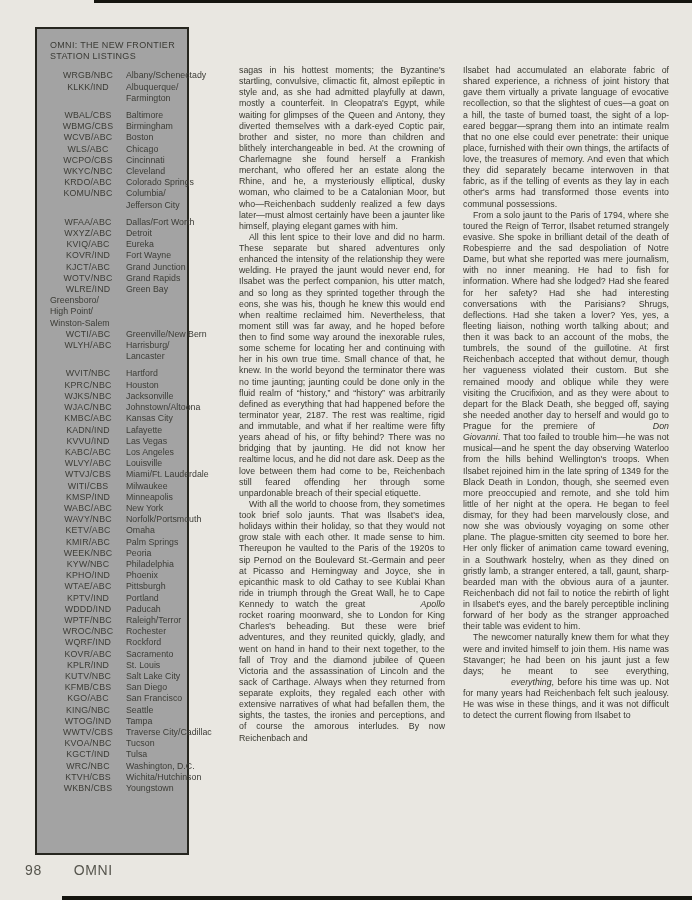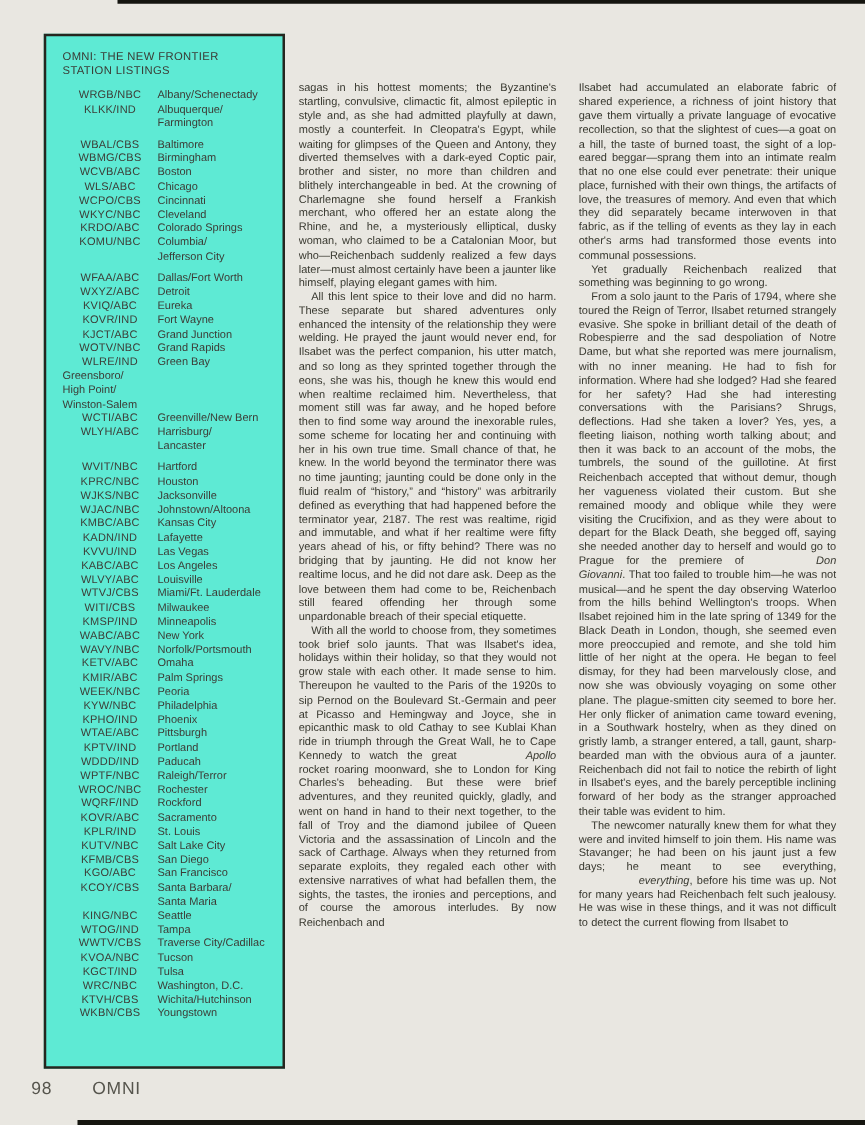--- a/index.html
+++ b/index.html
@@ -2,22 +2,22 @@
 <html lang="en"><head>
 <meta charset="utf-8">
 <style>
   html,body{margin:0;padding:0;}
   body{width:692px;height:900px;background:#dcdad5;font-family:"Liberation Sans","DejaVu Sans",sans-serif;}
   .page{position:relative;width:692px;height:900px;background:#e9e7e1;overflow:hidden;}
   
   .scan-top{position:absolute;top:0;left:94px;right:0;height:3px;background:#15150f;}
   .scan-bottom{position:absolute;bottom:0;left:62px;right:0;height:4px;background:#15150f;}
   
-  .listings-box{position:absolute;left:35px;top:27px;width:193px;height:828px;box-sizing:border-box;
-    border:2px solid #26261f;background:#5eead4;padding:11px 6px 0 13px;}
+  .listings-box{position:absolute;left:35px;top:27px;width:154px;height:828px;box-sizing:border-box;
+    border:2px solid #26261f;background:#a3a3a3;padding:11px 6px 0 13px;}
   .box-title{font-size:9px;line-height:11.2px;letter-spacing:.3px;color:#3a3a34;margin-bottom:8px;}
   .station-list{}
   .srow{display:flex;font-size:8.8px;line-height:11.2px;color:#3c3c36;}
   .srow.gap{margin-top:6px;}
   .call{width:76px;flex:none;letter-spacing:.2px;text-align:center;}
   .city{white-space:pre;}
   
   .article{position:absolute;left:239px;top:29px;width:430px;height:828px;display:flex;gap:18px;overflow:hidden;}
   .col{width:206px;flex:none;}
   p.para{margin:0;font-size:8.8px;line-height:11.13px;text-align:justify;color:#38382f;text-indent:10px;
@@ -239,25 +239,20 @@
         </div>
         <div class="srow">
           <span class="call">KFMB/CBS</span>
           <span class="city">San Diego</span>
         </div>
         <div class="srow">
           <span class="call">KGO/ABC</span>
           <span class="city">San Francisco</span>
         </div>
         <div class="srow">
-          <span class="call">KCOY/CBS</span>
-          <span class="city">Santa Barbara/
-Santa Maria</span>
-        </div>
-        <div class="srow">
           <span class="call">KING/NBC</span>
           <span class="city">Seattle</span>
         </div>
         <div class="srow">
           <span class="call">WTOG/IND</span>
           <span class="city">Tampa</span>
         </div>
         <div class="srow">
           <span class="call">WWTV/CBS</span>
           <span class="city">Traverse City/Cadillac</span>
@@ -286,21 +281,20 @@
   </div>
 
   <div class="article">
     <div class="col">
         <p class="para no-indent"><span>sagas in his hottest moments; the Byzantine's startling, convulsive, climactic fit, almost epileptic in style and, as she had admitted playfully at dawn, mostly a counterfeit. In Cleopatra's Egypt, while waiting for glimpses of the Queen and Antony, they diverted themselves with a dark-eyed Coptic pair, brother and sister, no more than children and blithely interchangeable in bed. At the crowning of Charlemagne she found herself a Frankish merchant, who offered her an estate along the Rhine, and he, a mysteriously elliptical, dusky woman, who claimed to be a Catalonian Moor, but who—Reichenbach suddenly realized a few days later—must almost certainly have been a jaunter like himself, playing elegant games with him.</span></p>
         <p class="para"><span>All this lent spice to their love and did no harm. These separate but shared adventures only enhanced the intensity of the relationship they were welding. He prayed the jaunt would never end, for Ilsabet was the perfect companion, his utter match, and so long as they sprinted together through the eons, she was his, though he knew this would end when realtime reclaimed him. Nevertheless, that moment still was far away, and he hoped before then to find some way around the inexorable rules, some scheme for locating her and continuing with her in his own true time. Small chance of that, he knew. In the world beyond the terminator there was no time jaunting; jaunting could be done only in the fluid realm of “history,” and “history” was arbitrarily defined as everything that had happened before the terminator year, 2187. The rest was realtime, rigid and immutable, and what if her realtime were fifty years ahead of his, or fifty behind? There was no bridging that by jaunting. He did not know her realtime locus, and he did not dare ask. Deep as the love between them had come to be, Reichenbach still feared offending her through some unpardonable breach of their special etiquette.</span></p>
         <p class="para"><span>With all the world to choose from, they sometimes took brief solo jaunts. That was Ilsabet's idea, holidays within their holiday, so that they would not grow stale with each other. It made sense to him. Thereupon he vaulted to the Paris of the 1920s to sip Pernod on the Boulevard St.-Germain and peer at Picasso and Hemingway and Joyce, she in epicanthic mask to old Cathay to see Kublai Khan ride in triumph through the Great Wall, he to Cape Kennedy to watch the great </span><em>Apollo</em><span> rocket roaring moonward, she to London for King Charles's beheading. But these were brief adventures, and they reunited quickly, gladly, and went on hand in hand to their next together, to the fall of Troy and the diamond jubilee of Queen Victoria and the assassination of Lincoln and the sack of Carthage. Always when they returned from separate exploits, they regaled each other with extensive narratives of what had befallen them, the sights, the tastes, the ironies and perceptions, and of course the amorous interludes. By now Reichenbach and</span></p>
       </div>
     <div class="col">
         <p class="para no-indent"><span>Ilsabet had accumulated an elaborate fabric of shared experience, a richness of joint history that gave them virtually a private language of evocative recollection, so that the slightest of cues—a goat on a hill, the taste of burned toast, the sight of a lop-eared beggar—sprang them into an intimate realm that no one else could ever penetrate: their unique place, furnished with their own things, the artifacts of love, the treasures of memory. And even that which they did separately became interwoven in that fabric, as if the telling of events as they lay in each other's arms had transformed those events into communal possessions.</span></p>
-        <p class="para"><span>Yet gradually Reichenbach realized that something was beginning to go wrong.</span></p>
         <p class="para"><span>From a solo jaunt to the Paris of 1794, where she toured the Reign of Terror, Ilsabet returned strangely evasive. She spoke in brilliant detail of the death of Robespierre and the sad despoliation of Notre Dame, but what she reported was mere journalism, with no inner meaning. He had to fish for information. Where had she lodged? Had she feared for her safety? Had she had interesting conversations with the Parisians? Shrugs, deflections. Had she taken a lover? Yes, yes, a fleeting liaison, nothing worth talking about; and then it was back to an account of the mobs, the tumbrels, the sound of the guillotine. At first Reichenbach accepted that without demur, though her vagueness violated their custom. But she remained moody and oblique while they were visiting the Crucifixion, and as they were about to depart for the Black Death, she begged off, saying she needed another day to herself and would go to Prague for the premiere of </span><em>Don Giovanni</em><span>. That too failed to trouble him—he was not musical—and he spent the day observing Waterloo from the hills behind Wellington's troops. When Ilsabet rejoined him in the late spring of 1349 for the Black Death in London, though, she seemed even more preoccupied and remote, and she told him little of her night at the opera. He began to feel dismay, for they had been marvelously close, and now she was obviously voyaging on some other plane. The plague-smitten city seemed to bore her. Her only flicker of animation came toward evening, in a Southwark hostelry, when as they dined on gristly lamb, a stranger entered, a tall, gaunt, sharp-bearded man with the obvious aura of a jaunter. Reichenbach did not fail to notice the rebirth of light in Ilsabet's eyes, and the barely perceptible inclining forward of her body as the stranger approached their table was evident to him.</span></p>
         <p class="para"><span>The newcomer naturally knew them for what they were and invited himself to join them. His name was Stavanger; he had been on his jaunt just a few days; he meant to see everything, </span><em>everything</em><span>, before his time was up. Not for many years had Reichenbach felt such jealousy. He was wise in these things, and it was not difficult to detect the current flowing from Ilsabet to</span></p>
       </div>
   </div>
 
   <div class="footer">
     <span>98</span>
     <span>OMNI</span>
   </div>
 </div>

